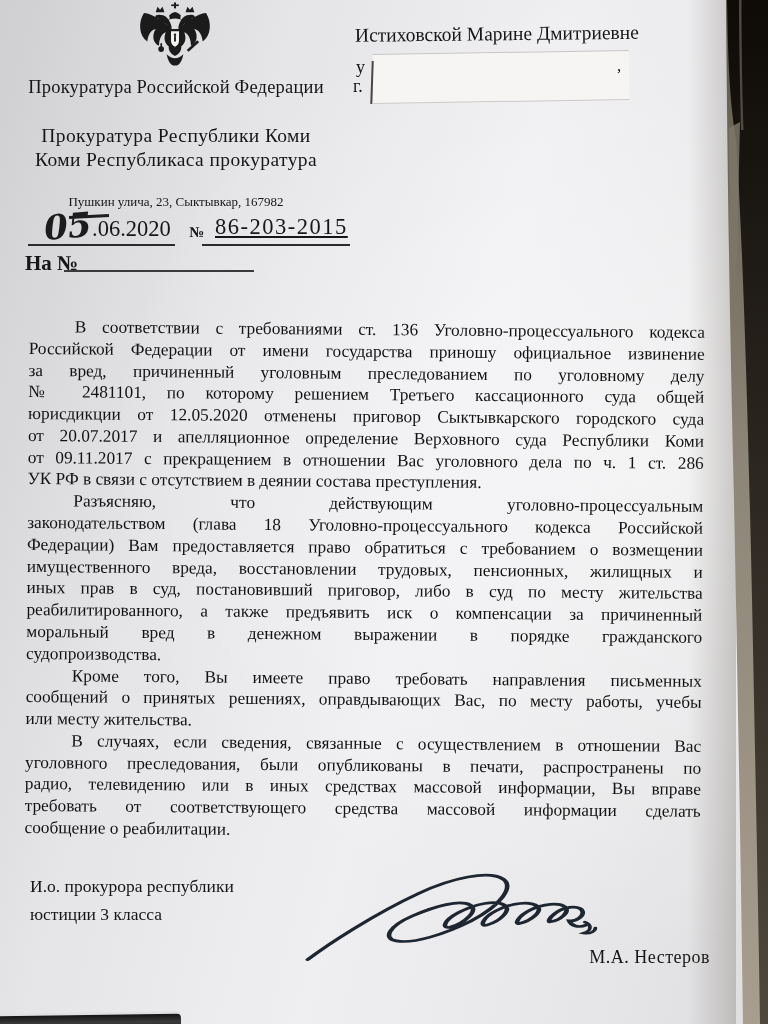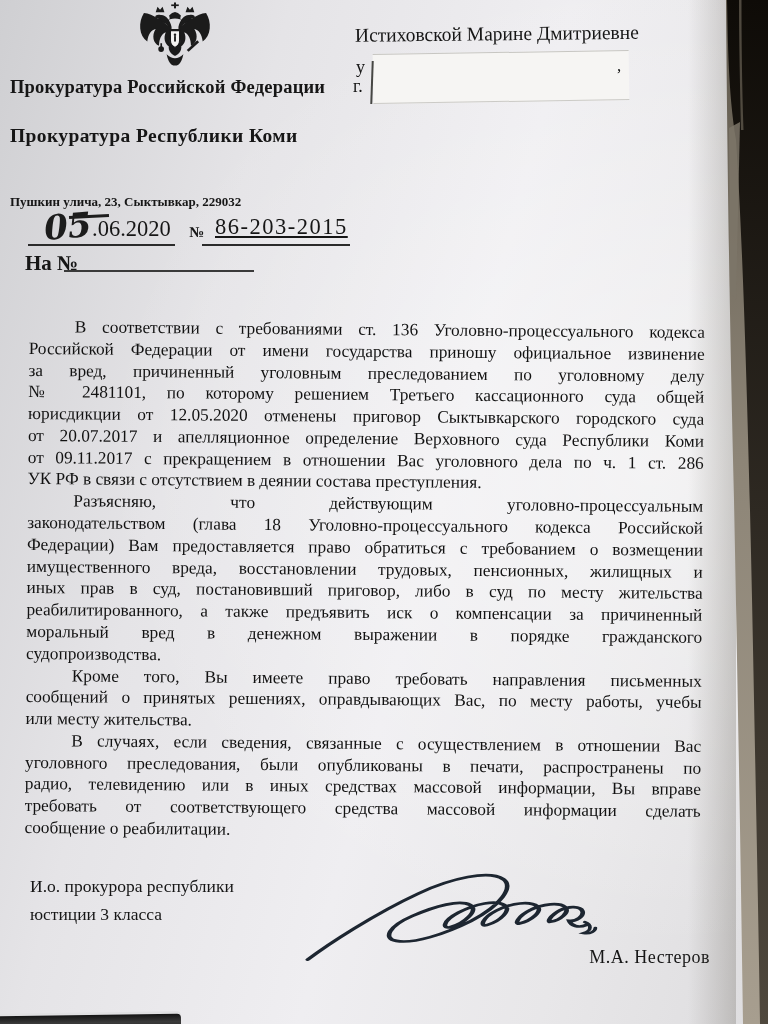--- a/index.html
+++ b/index.html
@@ -7,21 +7,21 @@
     position:relative;width:768px;height:1024px;overflow:hidden;
     font-family:"Liberation Serif","DejaVu Serif",serif;color:#161616;
     background:
       radial-gradient(120% 80% at 85% 45%, rgba(255,255,255,.5), rgba(255,255,255,0) 60%),
       linear-gradient(105deg,#cfcfd2 0%,#e5e4e7 28%,#efeef1 55%,#e8e7e9 78%,#dedddf 100%);
   }
   .abs{position:absolute;}
   .nosel{user-select:none;}
 
   
-  .lh{left:10px;width:332px;font-weight:700;}
+  .lh{left:10px;width:332px;text-align:center;font-weight:400;}
   .org1{top:77px;font-size:18.5px;letter-spacing:.2px;}
   .org2{top:100px;font-size:18.5px;letter-spacing:.2px;}
   .org3{top:125px;font-size:19.5px;letter-spacing:.4px;}
   .org4{top:149px;font-size:19.5px;letter-spacing:.4px;}
   .addr1{top:177px;font-size:13px;}
   .addr2{top:194px;font-size:13px;}
 
   
   .hand-day{left:44px;top:206px;font-size:34px;font-style:italic;font-weight:700;
     font-family:"DejaVu Serif",serif;transform:rotate(-5deg);color:#1c1c1c;}
@@ -91,21 +91,22 @@
       <rect x="32.6" y="49" width="2" height="4.5"></rect>
       <path d="M64,57 L76.5,45.5 l2.2,2.2 L66.2,59.2 Z"></path>
     </g>
     <path d="M44.6,34 h10.8 v12 c0,5.2 -5.4,8.2 -5.4,8.2 c0,0 -5.4,-3 -5.4,-8.2 z" fill="#f4f3f1" stroke="#1b1b1b" stroke-width="1.3"></path>
     <circle cx="50" cy="39" r="1.5" fill="#1b1b1b"></circle>
     <rect x="48.9" y="40.5" width="2.2" height="6.5" fill="#1b1b1b"></rect>
   </svg>
 
   <div class="abs lh org1">Прокуратура Российской Федерации</div>
   <div class="abs lh org3">Прокуратура Республики Коми</div>
-  <div class="abs lh addr2">Пушкин улича, 23, Сыктывкар, 229032</div>
+  <div class="abs lh org4">Коми Республикаса прокуратура</div>
+  <div class="abs lh addr2">Пушкин улича, 23, Сыктывкар, 167982</div>
 
   <div class="abs addressee">Истиховской Марине Дмитриевне</div>
   <div class="abs street">у</div>
   <div class="abs city">г.</div>
   <div class="abs redact"></div>
   <div class="abs redact-stroke"></div>
   <div class="abs stray">,</div>
 
   <div class="abs hand-day">05</div>
   <div class="abs hand-bar"></div>

